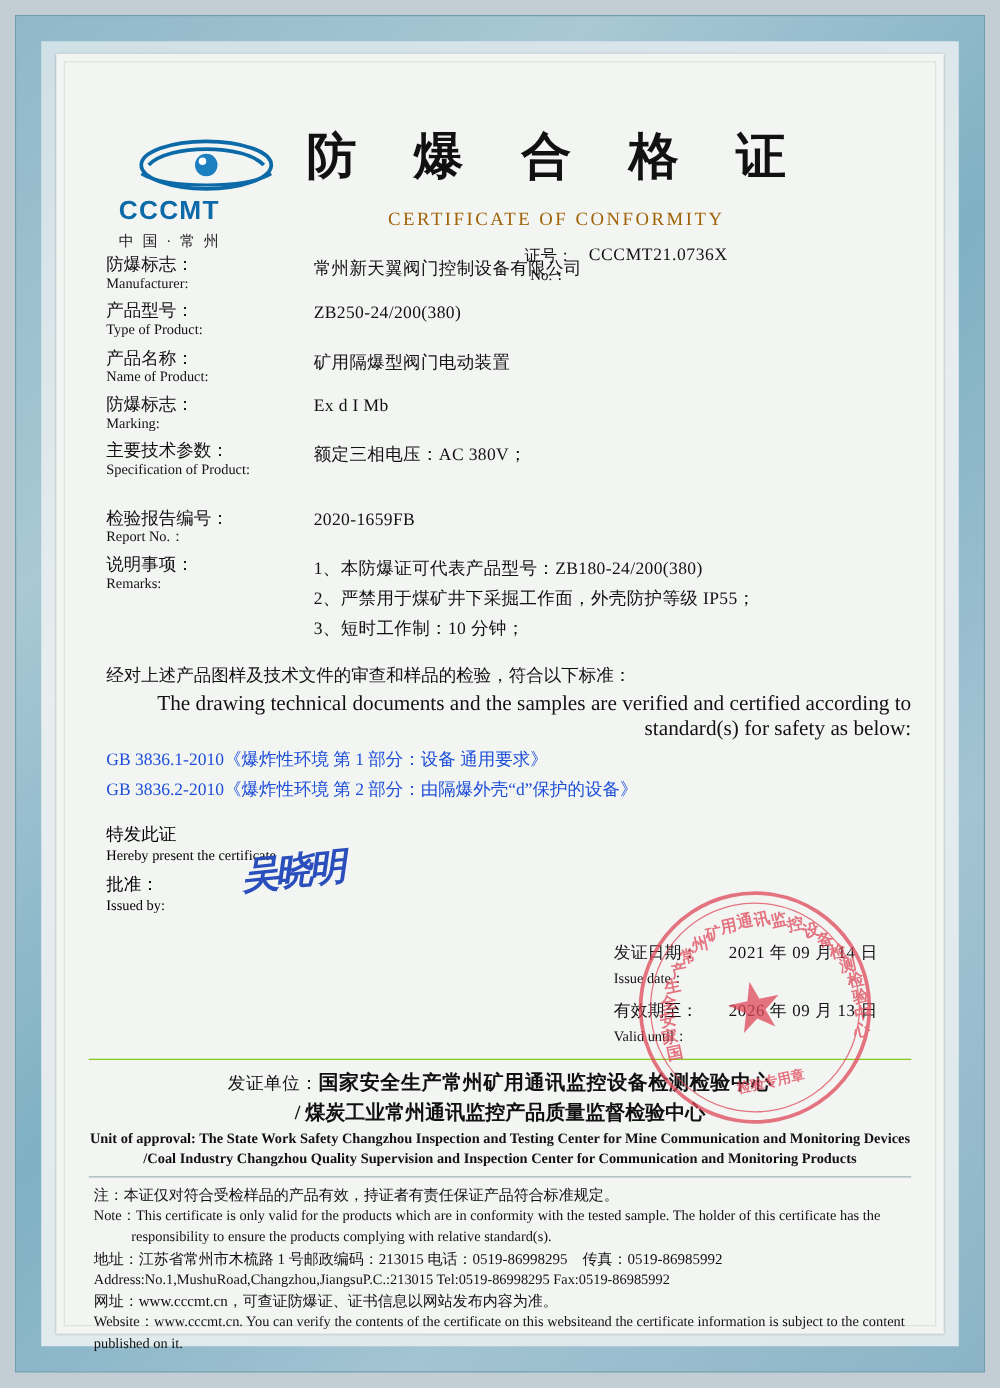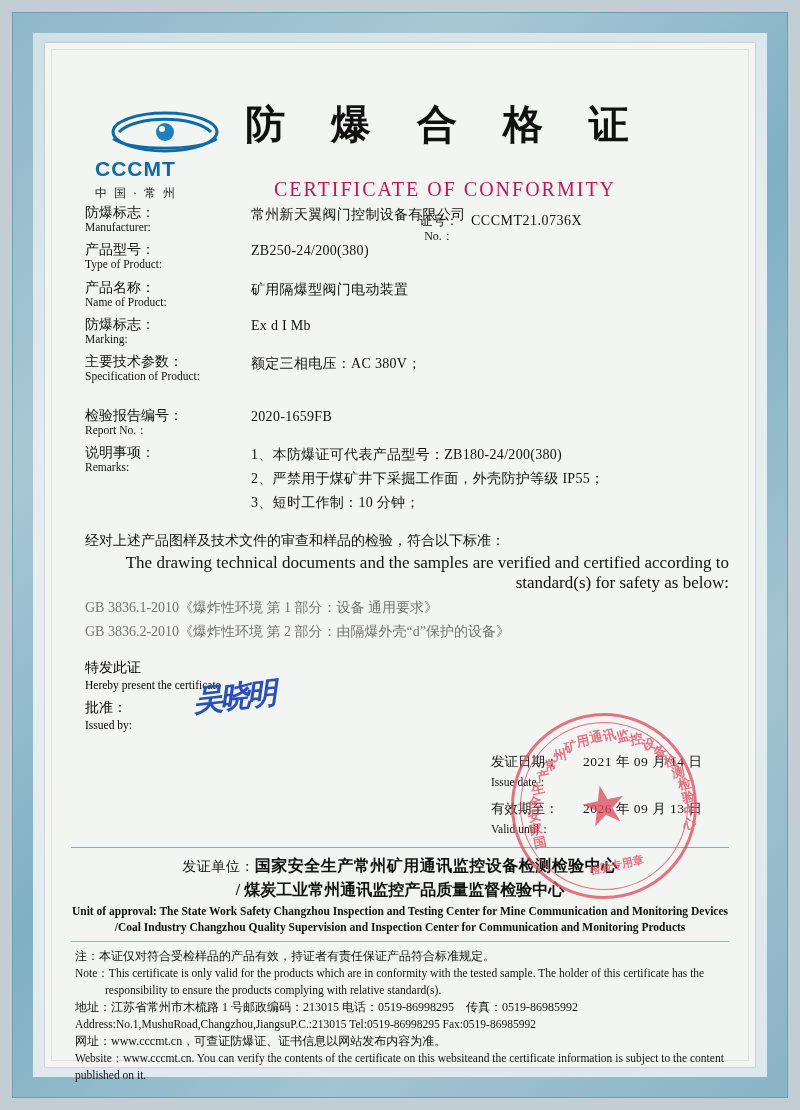--- a/index.html
+++ b/index.html
@@ -60,21 +60,21 @@
   }
   .logo .cn {
     font-size: 12px; color: #222; margin-top: 4px; letter-spacing: 2px;
   }
   .titles { text-align: center; padding-left: 90px; }
   .title-cn {
     font-size: 40px; letter-spacing: 16px; font-weight: bold;
     color: #111; padding-top: 36px; font-family: "DejaVu Sans", sans-serif;
   }
   .title-en {
-    font-size: 20px; letter-spacing: 2px; margin-top: 26px; color: #be185d;
+    font-size: 15px; letter-spacing: 2px; margin-top: 16px; color: #a16207;
     font-family: "Liberation Serif", serif;
   }
   .cert-no {
     margin-top: 12px; padding-left: 300px;
     font-size: 13px; color: #111; display: flex; align-items: flex-start;
   }
   .cert-no .lbl { width: 64px; text-align: center; line-height: 1.25; margin-left: 36px;}
   .cert-no .lbl small { display:block; font-size: 12px; }
   .cert-no .val { font-size: 14px; letter-spacing: .5px; }
 
@@ -94,21 +94,21 @@
 
   .gap { height: 16px; }
 
   .remarks .val { padding-left: 36px; }
   .remarks .val div { margin-bottom: 6px; }
 
   
   .standards { margin-top: 14px; padding-left: 14px; }
   .standards .zh { font-size: 14px; color: #111; }
   .standards .en { font-size: 17px; color: #111; margin-top: 3px; text-align: right; }
-  .standards .std { font-size: 14px; margin-top: 6px; color:#737373; }
+  .standards .std { font-size: 14px; margin-top: 6px; color:#1d4ed8; }
 
   
   .issue { margin-top: 18px; padding-left: 14px; position: relative; }
   .issue .zh { font-size: 14px; }
   .issue .en { font-size: 11.5px; margin-top: 2px; }
   .issue .approve { margin-top: 8px; }
   .issue .approve .zh { font-size: 14px; }
   .issue .approve .en { font-size: 11.5px; margin-top: 2px;}
   .signature {
     position: absolute; left: 122px; top: 18px;

